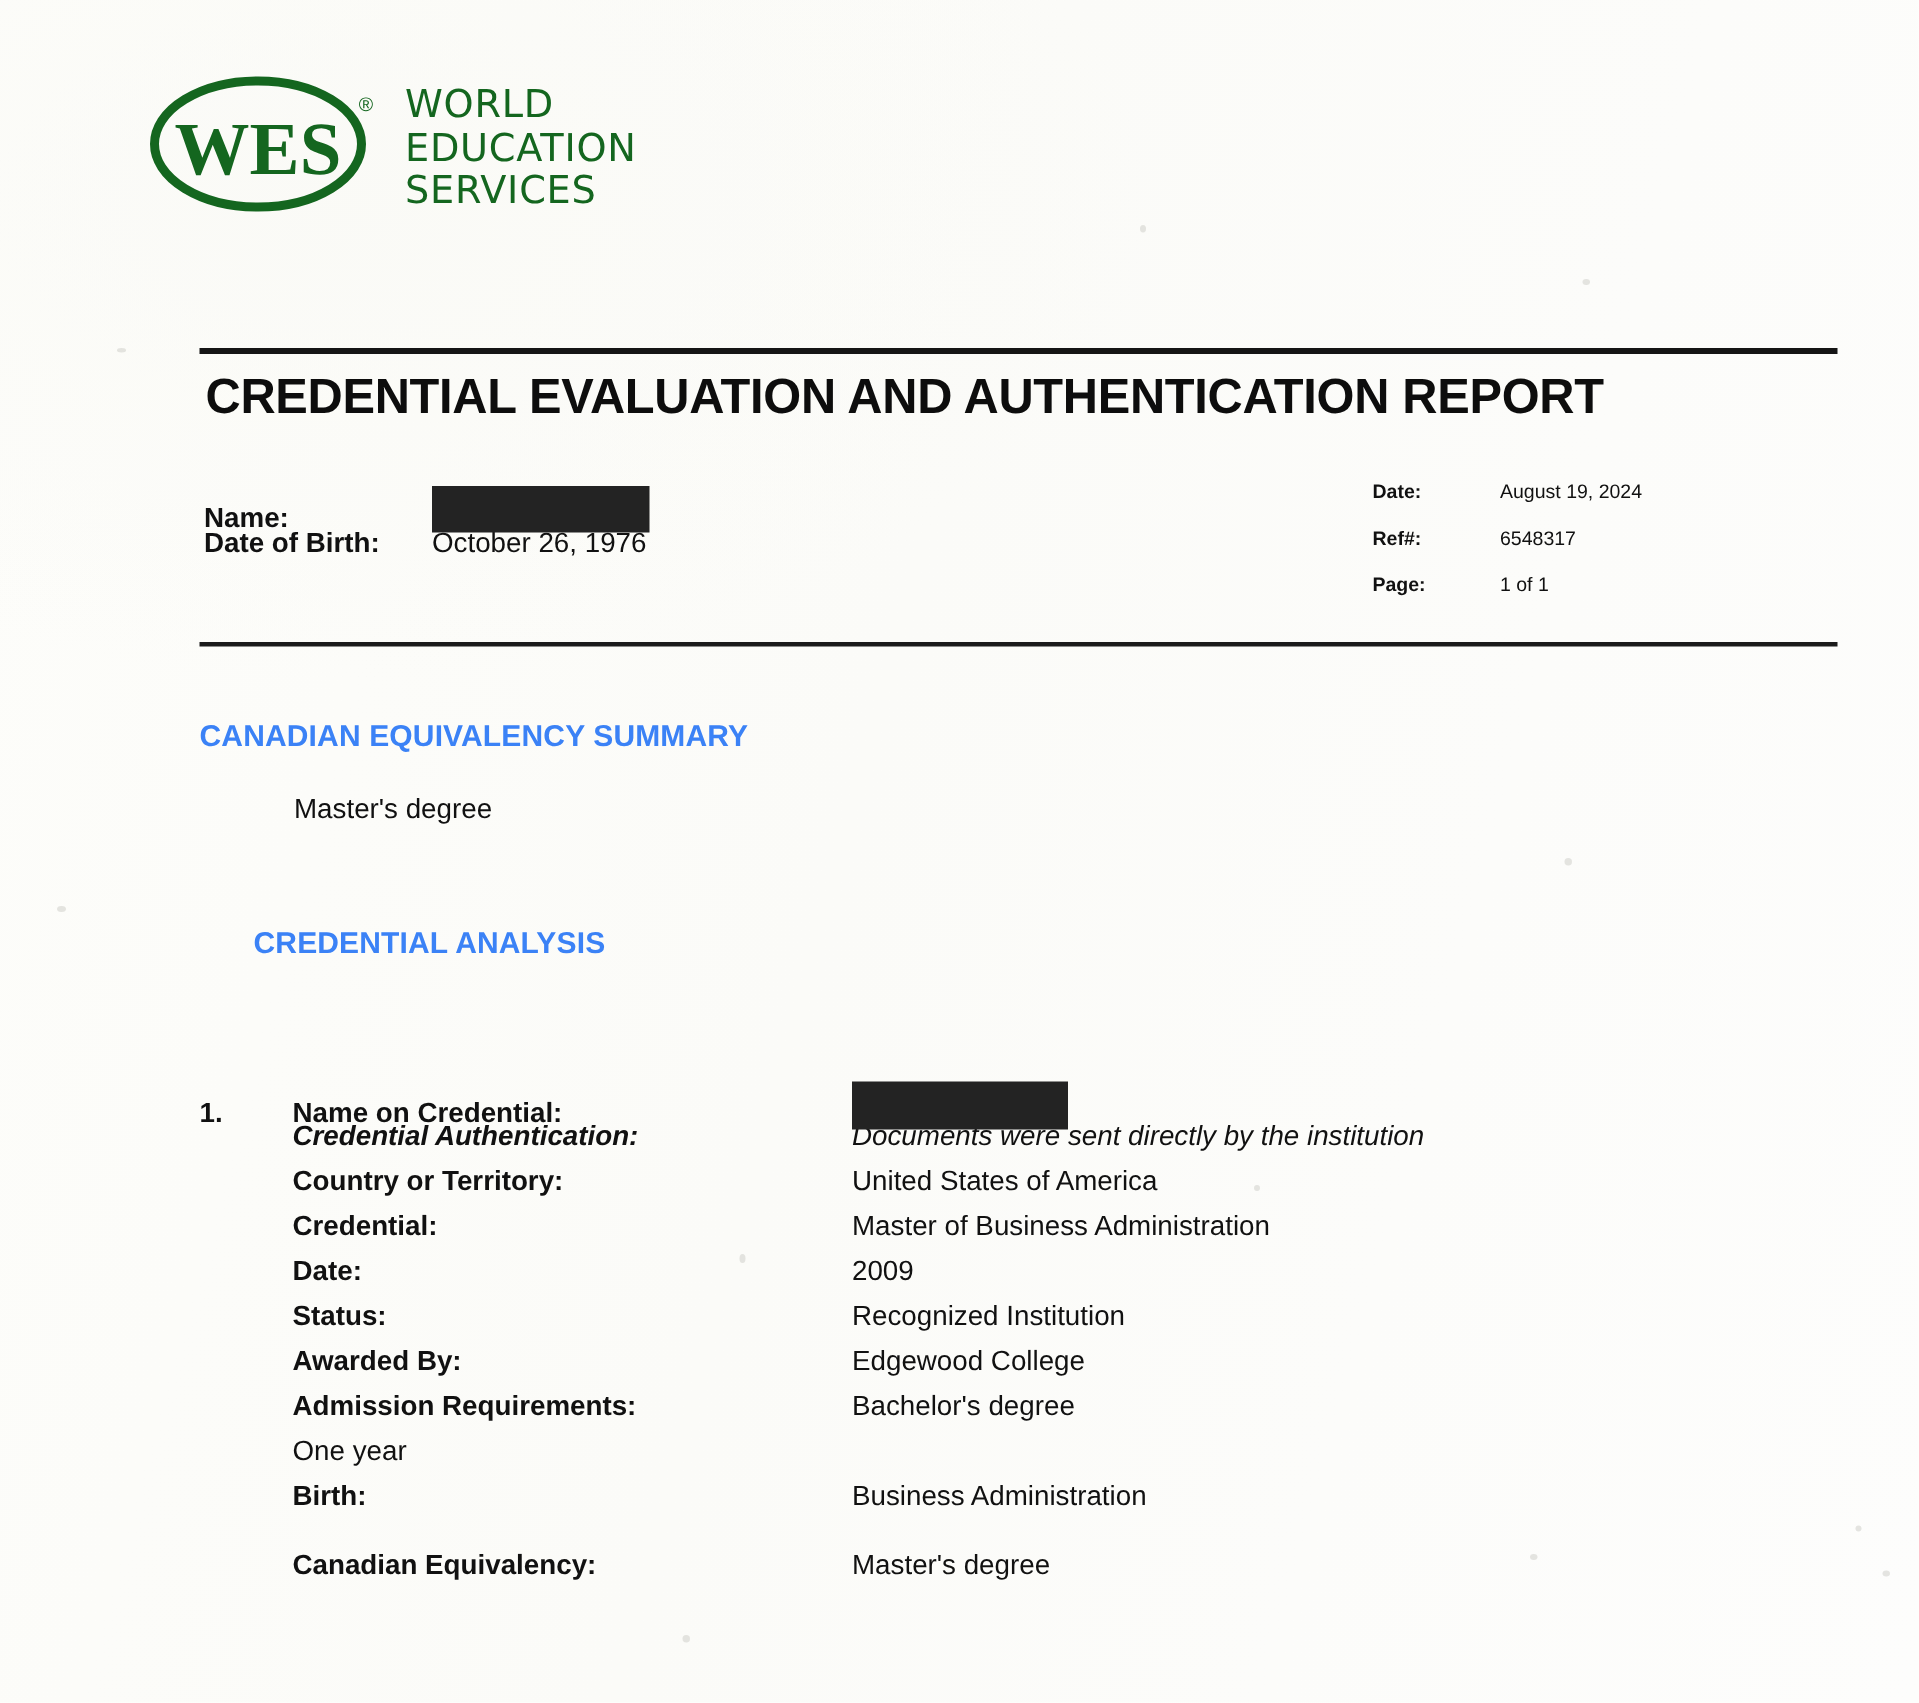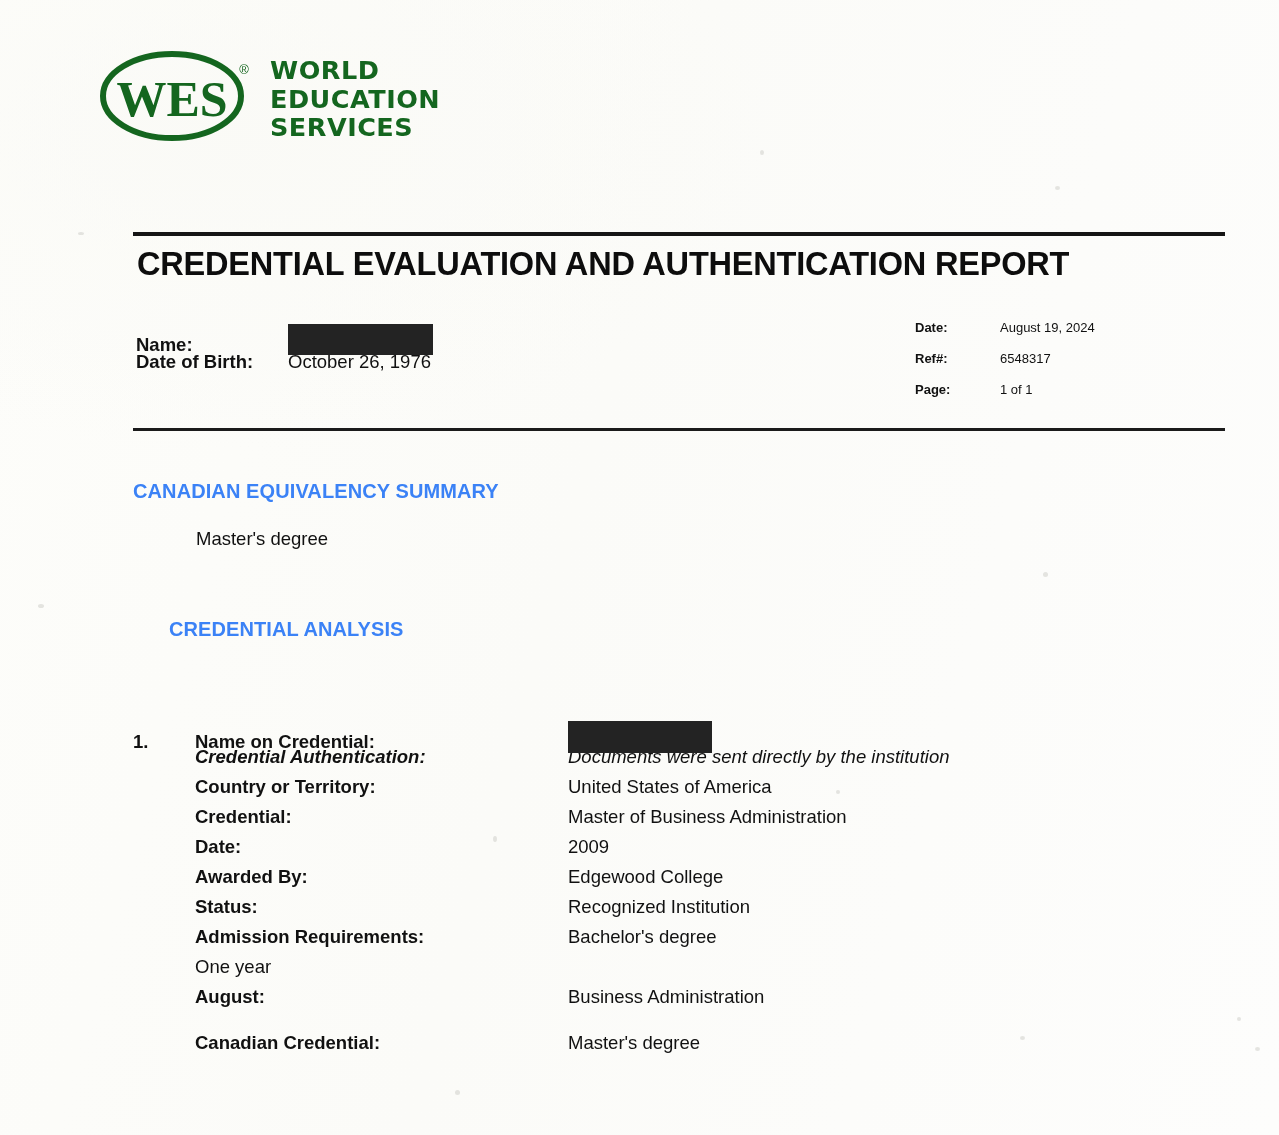--- a/index.html
+++ b/index.html
@@ -46,21 +46,21 @@
     left: 0;
     top: 2px;
     width: 164px;
     height: 96px;
   }
   .logo-text {
     position: absolute;
     left: 172px;
     top: 10px;
     font-family: "DejaVu Sans", sans-serif;
-    font-weight: bold;
+    font-weight: normal;
     font-size: 25.5px;
     line-height: 28.5px;
     letter-spacing: 0.5px;
     color: #14661f;
   }
   .logo-text div { white-space: nowrap; }
 
   
   .rule-top {
     position: absolute;
@@ -282,40 +282,40 @@
       <span class="cred-lbl">Credential:</span>
       <span class="cred-val">Master of Business Administration</span>
     </div>
     <div class="cred-row">
       <span class="cred-num"></span>
       <span class="cred-lbl">Date:</span>
       <span class="cred-val">2009</span>
     </div>
     <div class="cred-row">
       <span class="cred-num"></span>
+      <span class="cred-lbl">Status:</span>
+      <span class="cred-val">Recognized Institution</span>
+    </div>
+    <div class="cred-row">
+      <span class="cred-num"></span>
       <span class="cred-lbl">Awarded By:</span>
       <span class="cred-val">Edgewood College</span>
     </div>
     <div class="cred-row">
       <span class="cred-num"></span>
-      <span class="cred-lbl">Status:</span>
-      <span class="cred-val">Recognized Institution</span>
-    </div>
-    <div class="cred-row">
-      <span class="cred-num"></span>
       <span class="cred-lbl">Admission Requirements:</span>
       <span class="cred-val">Bachelor's degree</span>
     </div>
     <div class="cred-row">
       <span class="cred-num"></span>
       <span class="cred-val">One year</span>
     </div>
     <div class="cred-row">
       <span class="cred-num"></span>
-      <span class="cred-lbl">August:</span>
+      <span class="cred-lbl">Birth:</span>
       <span class="cred-val">Business Administration</span>
     </div>
     <div class="cred-row gap">
       <span class="cred-num"></span>
-      <span class="cred-lbl">Canadian Credential:</span>
+      <span class="cred-lbl">Canadian Equivalency:</span>
       <span class="cred-val">Master's degree</span>
     </div>
   </div>
 
 </body></html>

